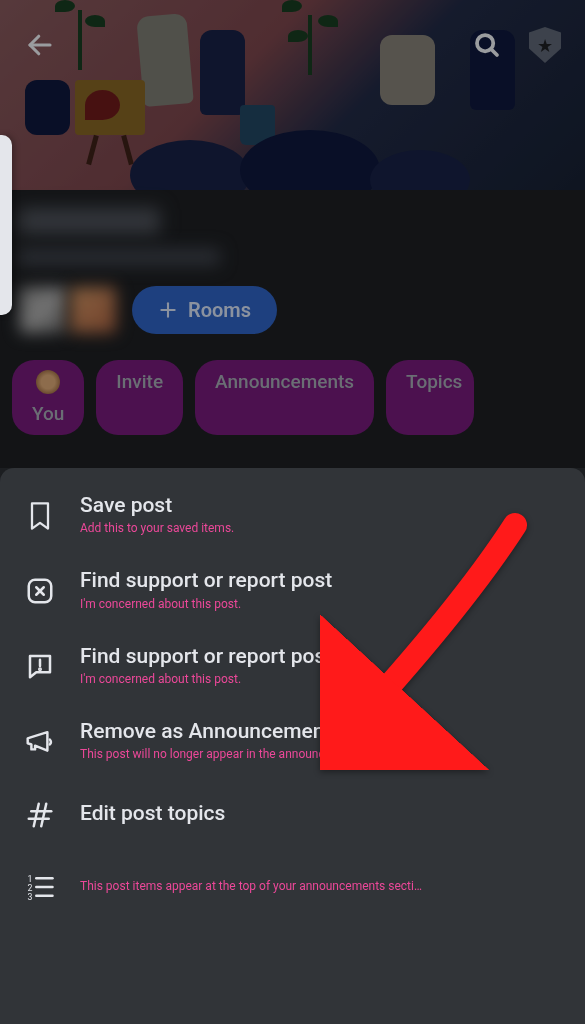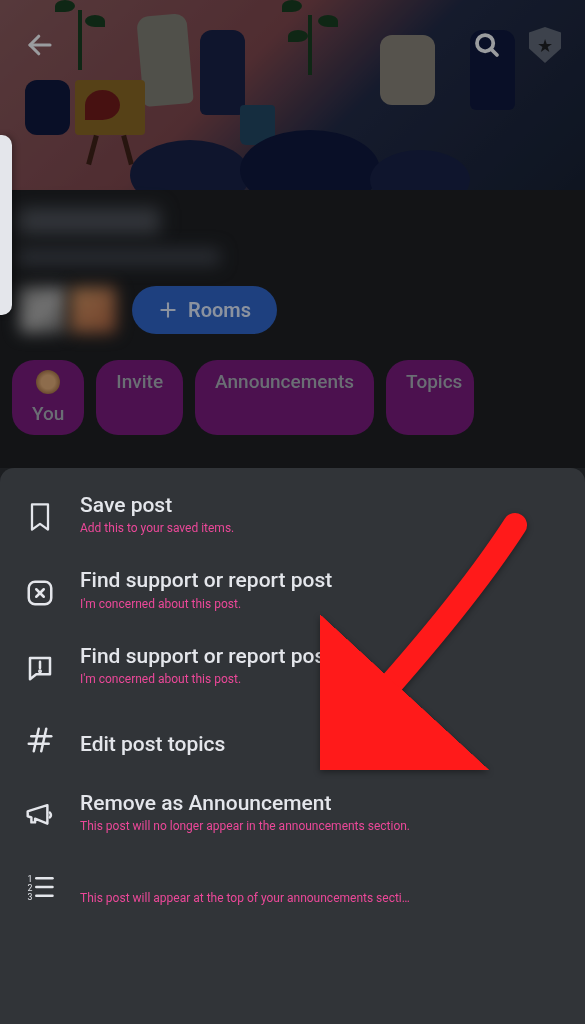--- a/index.html
+++ b/index.html
@@ -157,21 +157,21 @@
     left:0;right:0;
     top:468px;
     bottom:0;
     background:#313438;
     border-radius:14px 14px 0 0;
     padding:8px 0;
     z-index:6;
   }
   .menu-item {
     display:flex;
-    align-items:flex-end;
+    align-items:center;
     gap:22px;
     padding:16px 22px;
   }
   .menu-icon {
     width:36px; height:36px;
     flex-shrink:0;
     display:flex;align-items:center;justify-content:center;
     color:#e4e6eb;
     margin-top:4px;
   }
@@ -325,60 +325,60 @@
           <line x1="12" y1="7" x2="12" y2="12"></line>
           <circle cx="12" cy="14.5" r="0.6" fill="currentColor"></circle>
         </svg>
     </div>
     <div class="menu-text">
       <div class="menu-title">Find support or report post</div>
       <div class="menu-sub">I'm concerned about this post.</div>
     </div>
   </div>
 
+  <div class="menu-item tall">
+    <div class="menu-icon">
+      <svg width="32" height="30" viewBox="0 0 26 24" fill="none" stroke="currentColor" stroke-width="2" stroke-linejoin="round" stroke-linecap="round">
+          <path d="M3 9v4l3 1v4h3v-3l10 4V4L6 8 3 9z"></path>
+          <path d="M21 10a3 3 0 0 1 0 4"></path>
+        </svg>
+    </div>
+    <div class="menu-text">
+      <div class="menu-title">Remove as Announcement</div>
+      <div class="menu-sub">This post will no longer appear in the announcements section.</div>
+    </div>
+  </div>
+
   <div class="menu-item">
     <div class="menu-icon">
       <svg width="30" height="30" viewBox="0 0 24 24" fill="none" stroke="currentColor" stroke-width="2" stroke-linecap="round">
           <line x1="5" y1="9" x2="21" y2="9"></line>
           <line x1="3" y1="15" x2="19" y2="15"></line>
           <line x1="11" y1="3" x2="7" y2="21"></line>
           <line x1="17" y1="3" x2="13" y2="21"></line>
         </svg>
     </div>
     <div class="menu-text">
       <div class="menu-title">Edit post topics</div>
-    </div>
-  </div>
-
-  <div class="menu-item tall">
-    <div class="menu-icon">
-      <svg width="32" height="30" viewBox="0 0 26 24" fill="none" stroke="currentColor" stroke-width="2" stroke-linejoin="round" stroke-linecap="round">
-          <path d="M3 9v4l3 1v4h3v-3l10 4V4L6 8 3 9z"></path>
-          <path d="M21 10a3 3 0 0 1 0 4"></path>
-        </svg>
-    </div>
-    <div class="menu-text">
-      <div class="menu-title">Remove as Announcement</div>
-      <div class="menu-sub">This post will no longer appear in the announcements section.</div>
     </div>
   </div>
 
   <div class="menu-item">
     <div class="menu-icon">
       <svg width="30" height="28" viewBox="0 0 24 22" fill="none" stroke="currentColor" stroke-width="2" stroke-linecap="round">
         <text x="2" y="7" font-size="7" fill="currentColor" stroke="none">1</text>
         <text x="2" y="14" font-size="7" fill="currentColor" stroke="none">2</text>
         <text x="2" y="21" font-size="7" fill="currentColor" stroke="none">3</text>
         <line x1="9" y1="4" x2="22" y2="4"></line>
           <line x1="9" y1="11" x2="22" y2="11"></line>
           <line x1="9" y1="18" x2="22" y2="18"></line>
       </svg>
     </div>
     <div class="menu-text">
-      <div class="menu-sub">This post will appear at the top of your announcements secti…</div>
+      <div class="menu-sub">This post items appear at the top of your announcements secti…</div>
     </div>
   </div>
 
 </div>
 
 <div class="arrow-annotation" style="left:320px; top:510px;">
   <svg width="220" height="260" viewBox="0 0 220 260">
     <defs>
       <marker id="ah" markerWidth="14" markerHeight="14" refX="3" refY="7" orient="auto">
         <polygon points="0,0 14,7 0,14" fill="#ff1a1a"></polygon>

